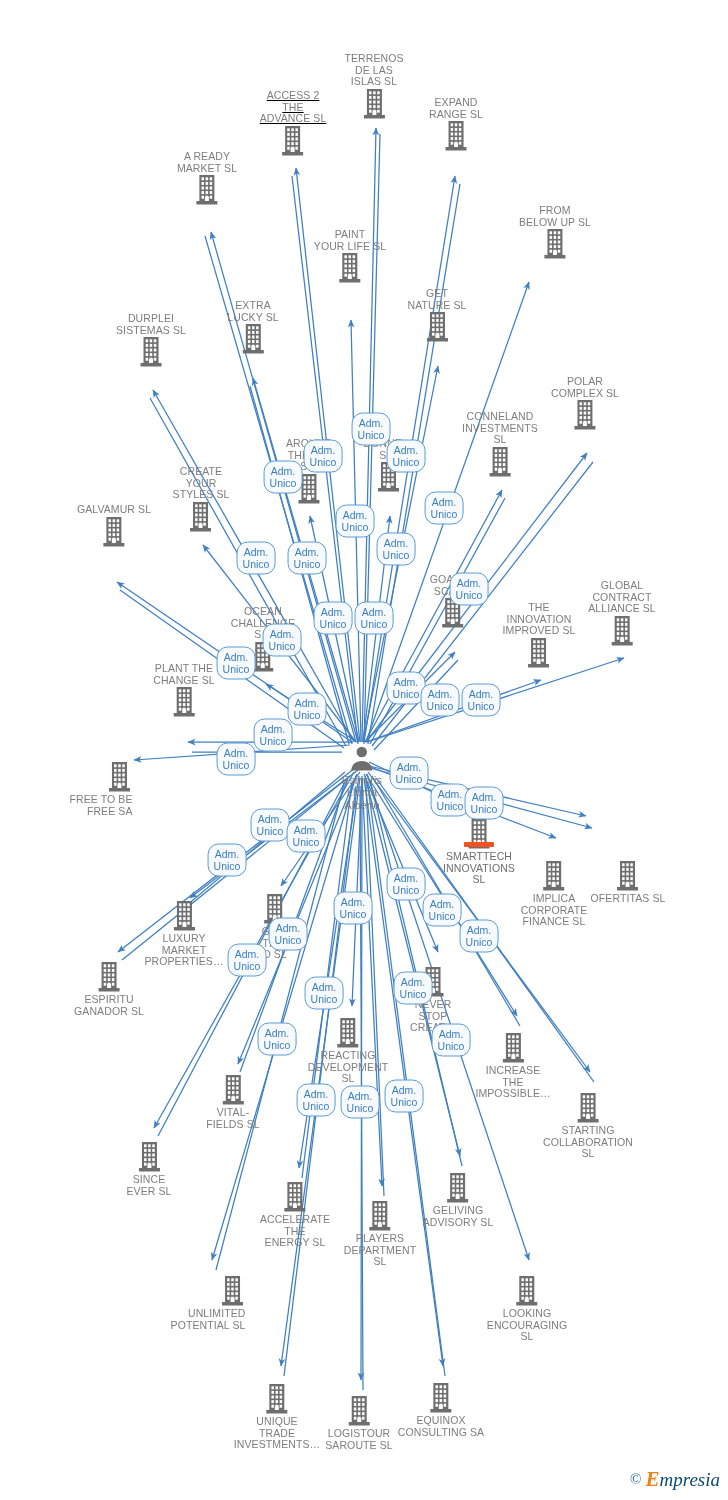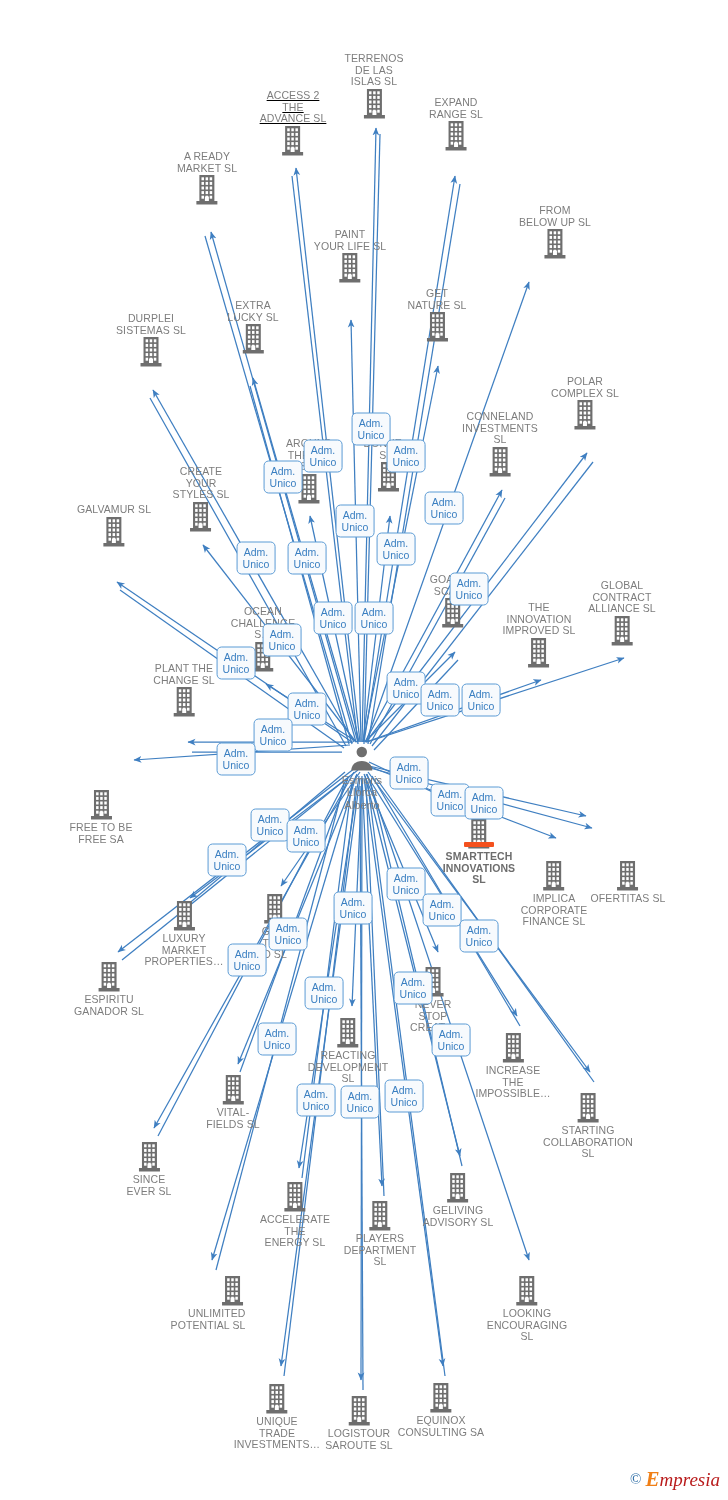--- a/index.html
+++ b/index.html
@@ -20,45 +20,45 @@
     display:block;margin-top:1px;color:#7d7d7d;
     font-size:10.5px;line-height:11.6px;letter-spacing:.1px;
     white-space:pre-line;text-transform:uppercase;
   }
   .node.person .label{text-transform:none;font-size:11px;line-height:12.4px;}
 
   
   .node.above{display:flex;flex-direction:column-reverse;}
 
   .node.highlight .glyph{color:#6e6e6e;}
-  .node.highlight .label{color:#6d6d6d;font-weight:bold;}
+  .node.highlight .label{color:#6d6d6d;font-weight:normal;}
   .hl-bar{
     position:absolute;width:30px;height:5px;background:#f4511e;
     border-radius:1px;transform:translate(-50%,0);
   }
 
   
   .badge{
     position:absolute;transform:translate(-50%,-50%);
     box-sizing:border-box;
-    background:#f7fafd;border:1.3px solid #5b9bd5;border-radius:5px;
+    background:#f7fafd;border:1.3px solid #5b9bd5;border-radius:11px;
     color:#3a7fc1;font-size:10.5px;line-height:12px;
     padding:3px 5px 4px;text-align:center;white-space:pre-line;
     font-family:"Liberation Sans", sans-serif;
   }
 
   
   #watermark{
     position:absolute;right:8px;bottom:10px;
     display:flex;align-items:center;gap:4px;
     font-family:"Liberation Serif", serif;
   }
   #watermark .cmark{color:#2e6ea6;font-size:15px;}
   #watermark .wm-e{color:#f07f16;font-size:21px;font-style:italic;font-weight:bold;line-height:1;}
-  #watermark .wm-rest{color:#b91c1c;font-size:19px;font-style:italic;line-height:1;}
+  #watermark .wm-rest{color:#0c4a6e;font-size:19px;font-style:italic;line-height:1;}
 </style>
 </head>
 <body>
 
 <div id="stage">
 
   <svg id="edges" viewBox="0 0 728 1500" width="728" height="1500" xmlns="http://www.w3.org/2000/svg">
     <defs>
       <marker id="ah" markerWidth="7" markerHeight="7" refX="6" refY="3.0" orient="auto" markerUnits="strokeWidth">
         <path d="M0,0.3 L6.4,3.0 L0,5.7 L1.7,3.0 z" fill="#3f7fc1"></path>
@@ -660,21 +660,21 @@
               <rect x="15.799999999999999" y="17.099999999999998" width="2.5" height="3.0" fill="#ffffff"></rect>
               <rect x="7.6" y="21.7" width="2.5" height="3.0" fill="#ffffff"></rect>
               <rect x="11.7" y="21.7" width="2.5" height="3.0" fill="#ffffff"></rect>
               <rect x="15.799999999999999" y="21.7" width="2.5" height="3.0" fill="#ffffff"></rect>
               <rect x="11.0" y="22.5" width="4.0" height="4.5" fill="#ffffff"></rect>
             </g>
           </svg></span>
         <span class="label">PLANT THE
 CHANGE  SL</span>
       </div>
-      <div class="node" style="left: 101px; top: 789px;">
+      <div class="node" style="left: 101px; top: 761px; text-align: right;">
         <span class="glyph"><svg width="26" height="32" viewBox="0 0 26 32">
             <g fill="#6e6e6e">
               <path d="M5.5 1 H20.5 V27 H5.5 Z"></path>
               <path d="M2.5 27 H23.5 V30.5 H2.5 Z"></path>
               <rect x="7.6" y="3.3" width="2.5" height="3.0" fill="#ffffff"></rect>
               <rect x="11.7" y="3.3" width="2.5" height="3.0" fill="#ffffff"></rect>
               <rect x="15.799999999999999" y="3.3" width="2.5" height="3.0" fill="#ffffff"></rect>
               <rect x="7.6" y="7.8999999999999995" width="2.5" height="3.0" fill="#ffffff"></rect>
               <rect x="11.7" y="7.8999999999999995" width="2.5" height="3.0" fill="#ffffff"></rect>
               <rect x="15.799999999999999" y="7.8999999999999995" width="2.5" height="3.0" fill="#ffffff"></rect>

